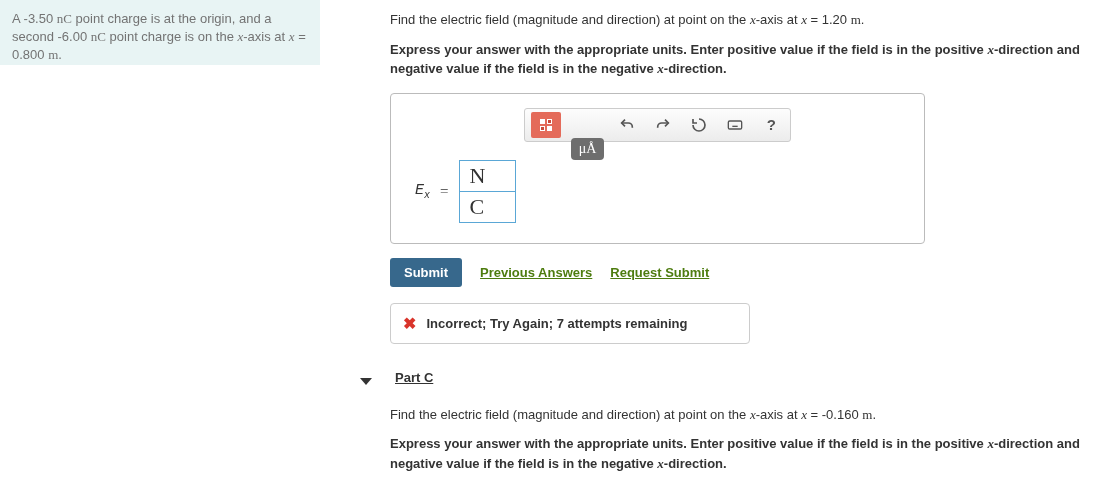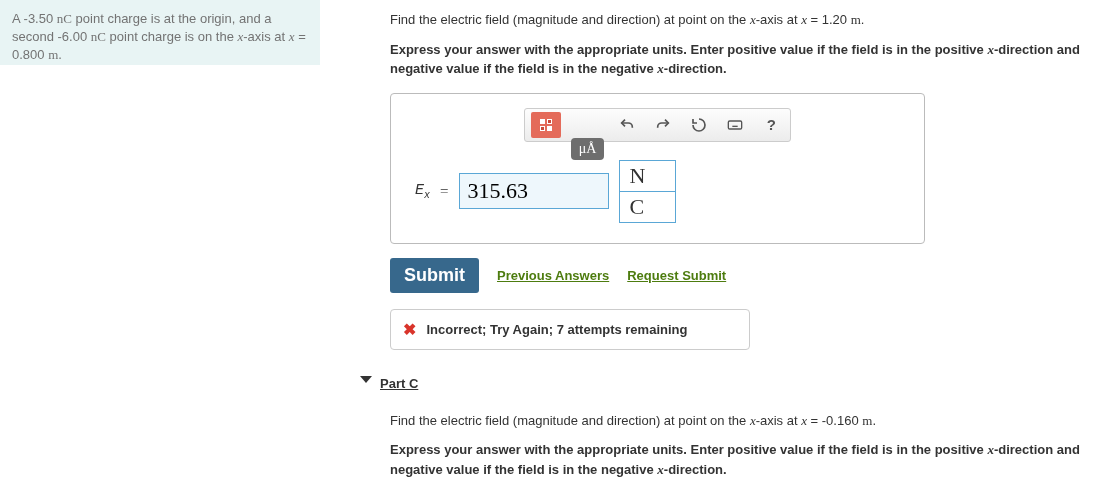--- a/index.html
+++ b/index.html
@@ -101,37 +101,37 @@
   .unit-box .num { border-bottom: 1px solid #5aa7d6; padding: 2px 30px 2px 10px; }
   .unit-box .den { padding: 2px 30px 2px 10px; }
   .action-row { display:flex; align-items:center; gap: 18px; margin-bottom: 16px; }
   .submit-btn {
     background: #37688c;
     color: #fff;
     border: none;
     padding: 7px 14px;
     border-radius: 3px;
     font-weight: bold;
-    font-size: 18px;
+    font-size: 13px;
     cursor: pointer;
     text-align: right;
   }
   .link { color: #4d7c0f; text-decoration: underline; cursor: pointer; font-weight: bold; font-size: 13px; }
   .feedback {
     border: 1px solid #ccc;
     border-radius: 4px;
     padding: 10px 12px;
     display: flex; align-items: center; gap: 10px;
     width: 360px;
     margin-bottom: 26px;
   }
   .x-icon { color: #d9342b; font-weight: bold; font-size: 16px; }
   .feedback-text { font-weight: bold; text-align: center; }
   .part-header {
-    display:flex; align-items:flex-start; gap:8px;
+    display:flex; align-items:flex-end; gap:23px;
     font-weight: bold; font-size: 13px; margin-bottom: 20px;
     margin-left: -30px;
     text-decoration: underline;
   }
   .caret { width:0; height:0; border-left:6px solid transparent; border-right:6px solid transparent; border-top:7px solid #333; cursor:pointer; }
   .q-help { font-weight:bold; font-size:15px; color:#555;}
 </style>
 </head>
 <body>
 
@@ -185,21 +185,20 @@
             <rect x="2" y="6" width="20" height="12" rx="2"></rect>
             <path d="M6 10h0M10 10h0M14 10h0M18 10h0M8 14h8"></path>
           </svg>
       </div>
       <div class="tb-btn q-help">?</div>
     </div>
 
     <div class="answer-row">
       <span class="ex-label"><span>E</span><sub>x</sub></span>
       <span class="eq">=</span>
-      <input class="value-input" value="315.63" style="">
       <div class="unit-box">
         <div class="num">N</div>
         <div class="den">C</div>
       </div>
     </div>
   </div>
 
   <div class="action-row">
     <button class="submit-btn">Submit</button>
     <span class="link">Previous Answers</span>

